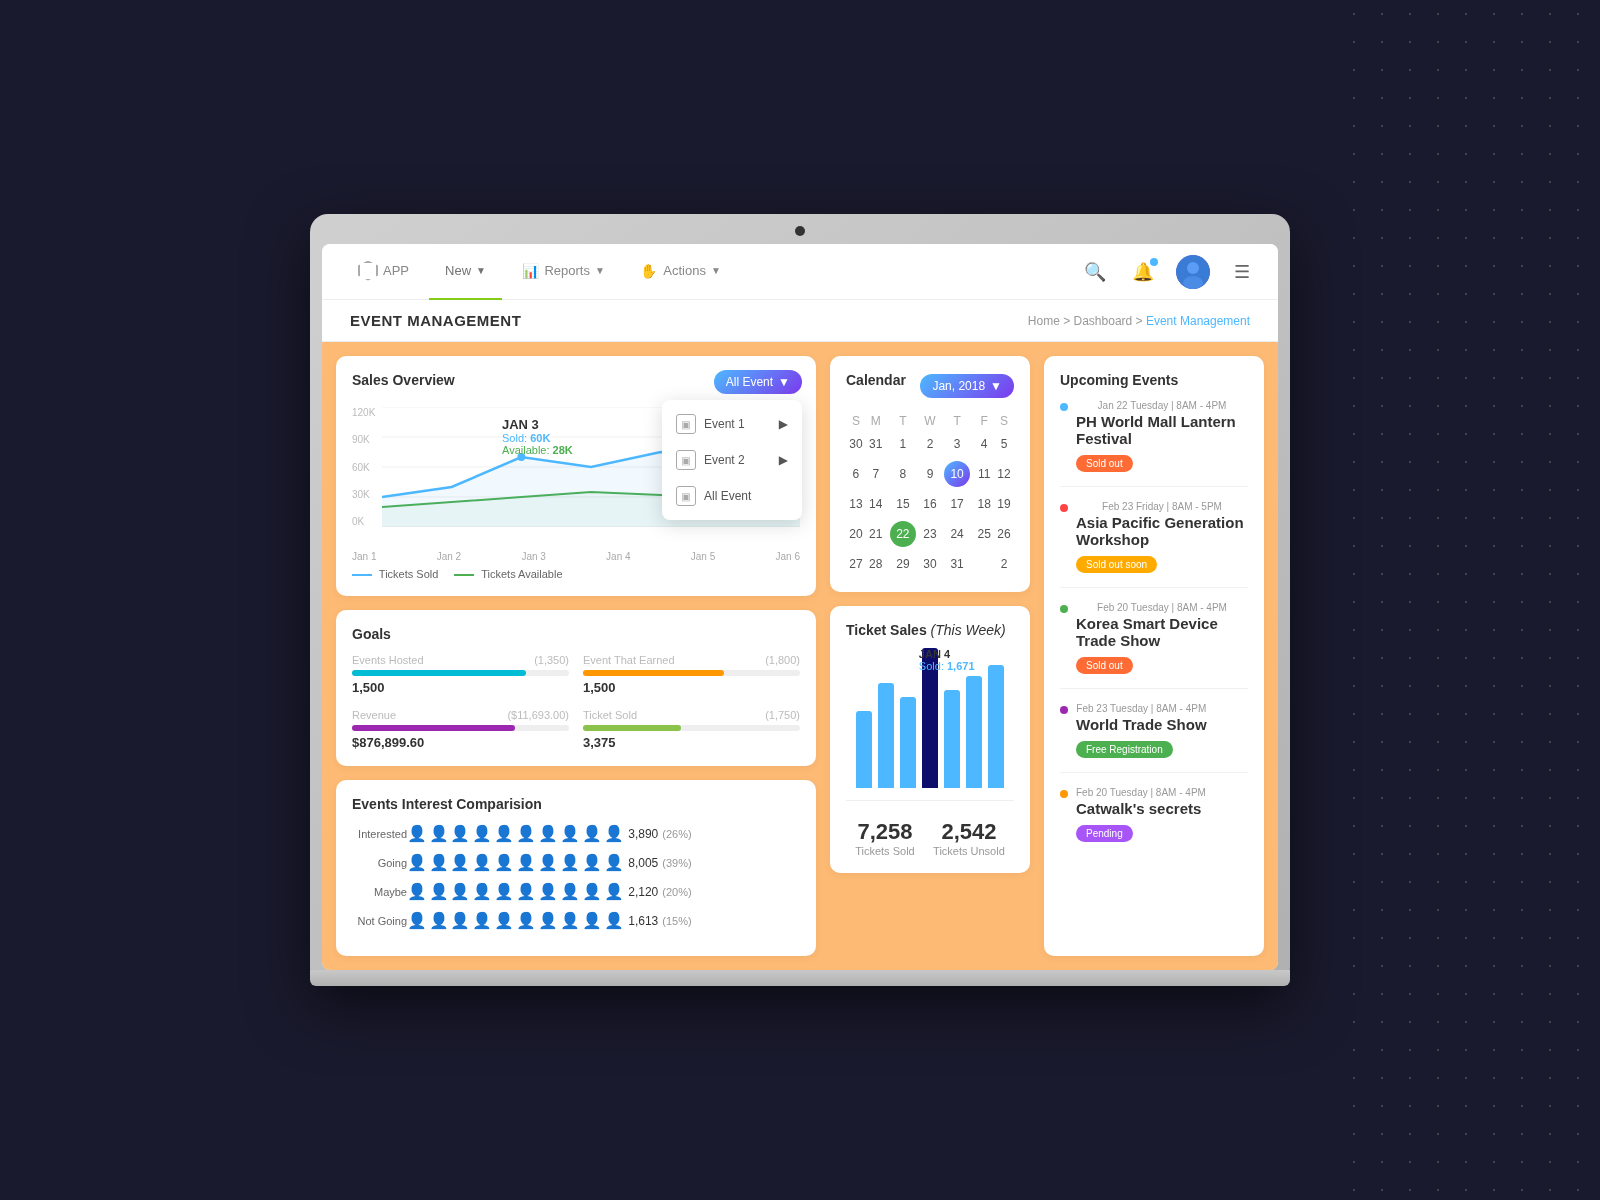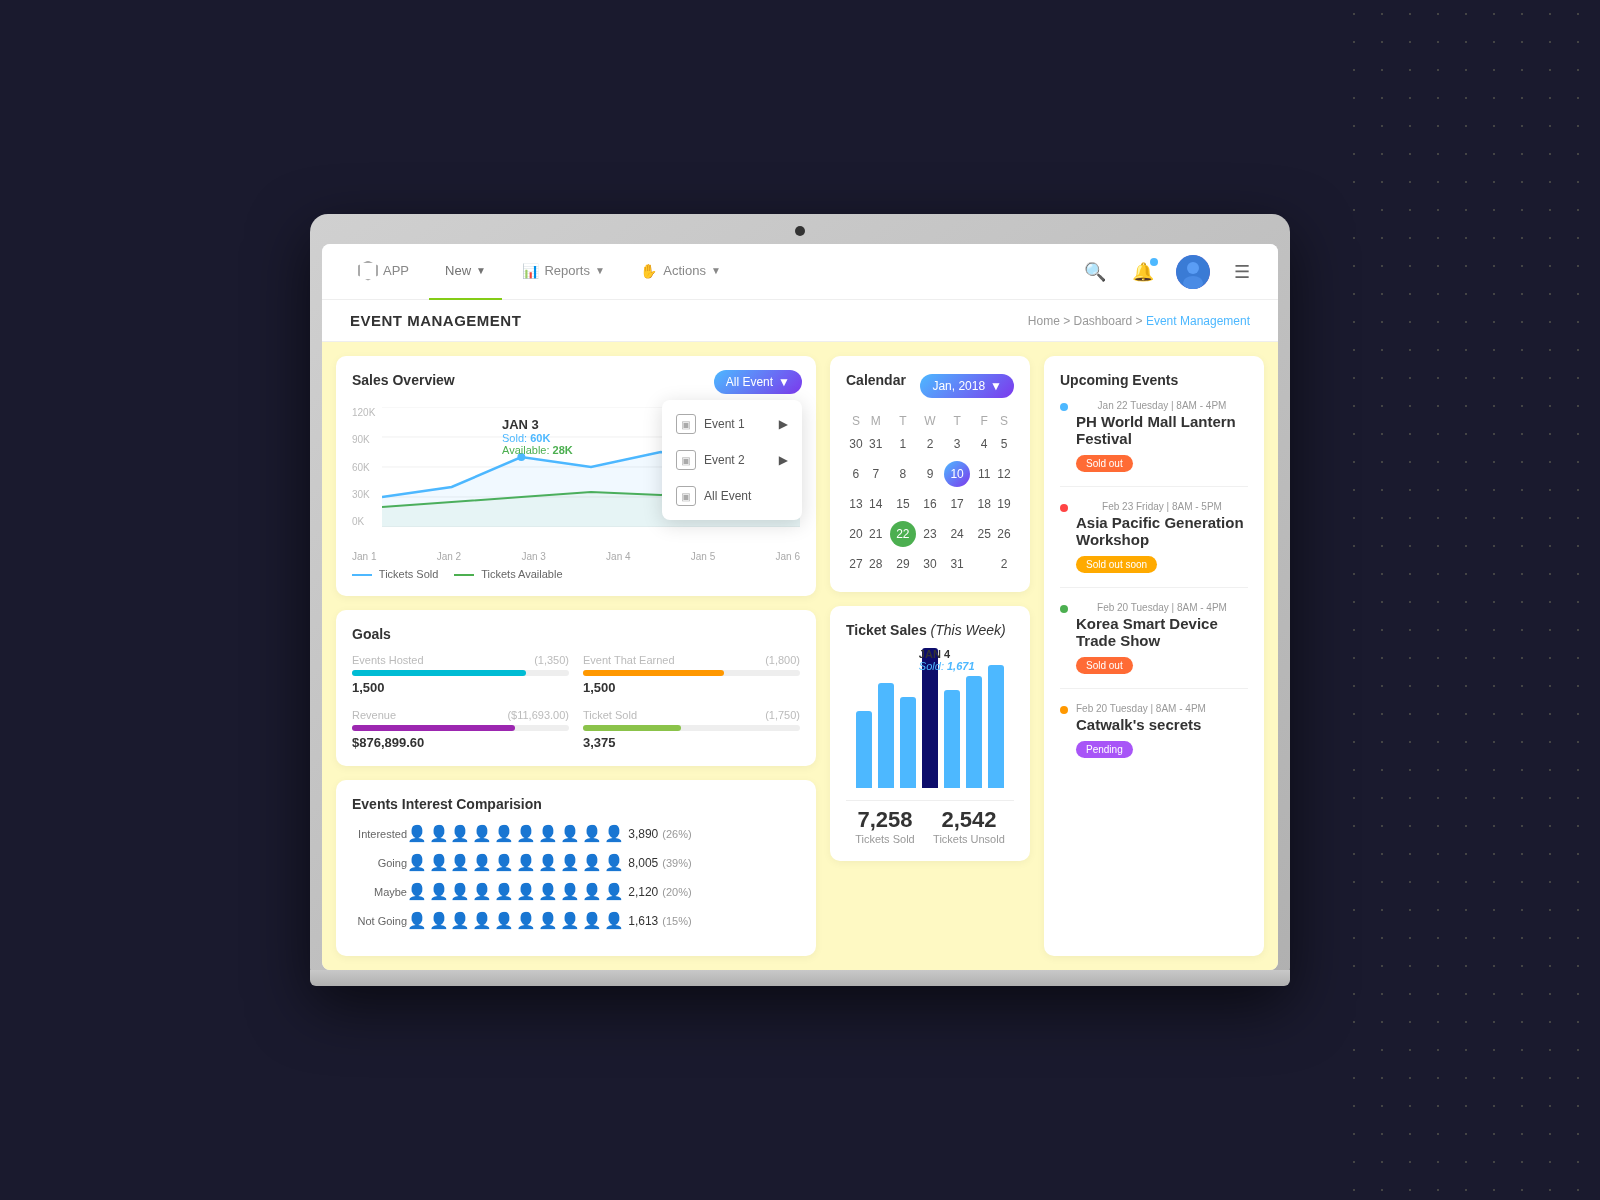--- a/index.html
+++ b/index.html
@@ -147,21 +147,21 @@
     .breadcrumb span.active {
       color: #4db8ff;
     }
 
     
     .main-content {
       display: grid;
       grid-template-columns: 480px 1fr 220px;
       gap: 14px;
       padding: 14px;
-      background: #fef9c3;
+      background: #fdba74;
       min-height: calc(100% - 112px);
     }
 
     
     .card {
       background: #fff;
       border-radius: 10px;
       padding: 16px;
       box-shadow: 0 2px 8px rgba(0,0,0,0.05);
     }
@@ -436,33 +436,33 @@
 
     .bar-tooltip {
       position: absolute;
       top: 0; left: 50%;
       transform: translateX(-20%);
       font-size: 11px;
       color: #333;
     }
 
     .bar-tooltip .bdate { font-weight: 700; }
-    .bar-tooltip .bsold { color: #4db8ff; font-style: italic; }
+    .bar-tooltip .bsold { color: #4db8ff; }
 
     .bar {
       flex: 1;
       border-radius: 3px 3px 0 0;
       min-width: 16px;
     }
 
     .ticket-totals {
       display: flex;
       justify-content: space-around;
       margin-top: 12px;
-      padding-top: 6px;
+      padding-top: 18px;
       border-top: 1px solid #eee;
     }
 
     .ticket-stat {
       text-align: center;
     }
 
     .ticket-stat-num {
       font-size: 22px;
       font-weight: 700;
@@ -973,20 +973,30 @@
             <div class="event-dot-row">
               <div class="event-dot" style="background:#4CAF50;"></div>
               <div class="event-info">
                 <div class="event-datetime">Feb 20 Tuesday | 8AM - 4PM</div>
                 <div class="event-name">Korea Smart Device Trade Show</div>
                 <span class="event-badge badge-sold-out">Sold out</span>
               </div>
             </div>
           </div>
 
+          <div class="event-item">
+            <div class="event-dot-row">
+              <div class="event-dot" style="background:#9c27b0;"></div>
+              <div class="event-info">
+                <div class="event-datetime">Feb 23 Tuesday | 8AM - 4PM</div>
+                <div class="event-name">World Trade Show</div>
+                <span class="event-badge badge-free">Free Registration</span>
+              </div>
+            </div>
+          </div>
 
           <div class="event-item">
             <div class="event-dot-row">
               <div class="event-dot" style="background:#ff9800;"></div>
               <div class="event-info">
                 <div class="event-datetime">Feb 20 Tuesday | 8AM - 4PM</div>
                 <div class="event-name">Catwalk's secrets</div>
                 <span class="event-badge badge-pending">Pending</span>
               </div>
             </div>

